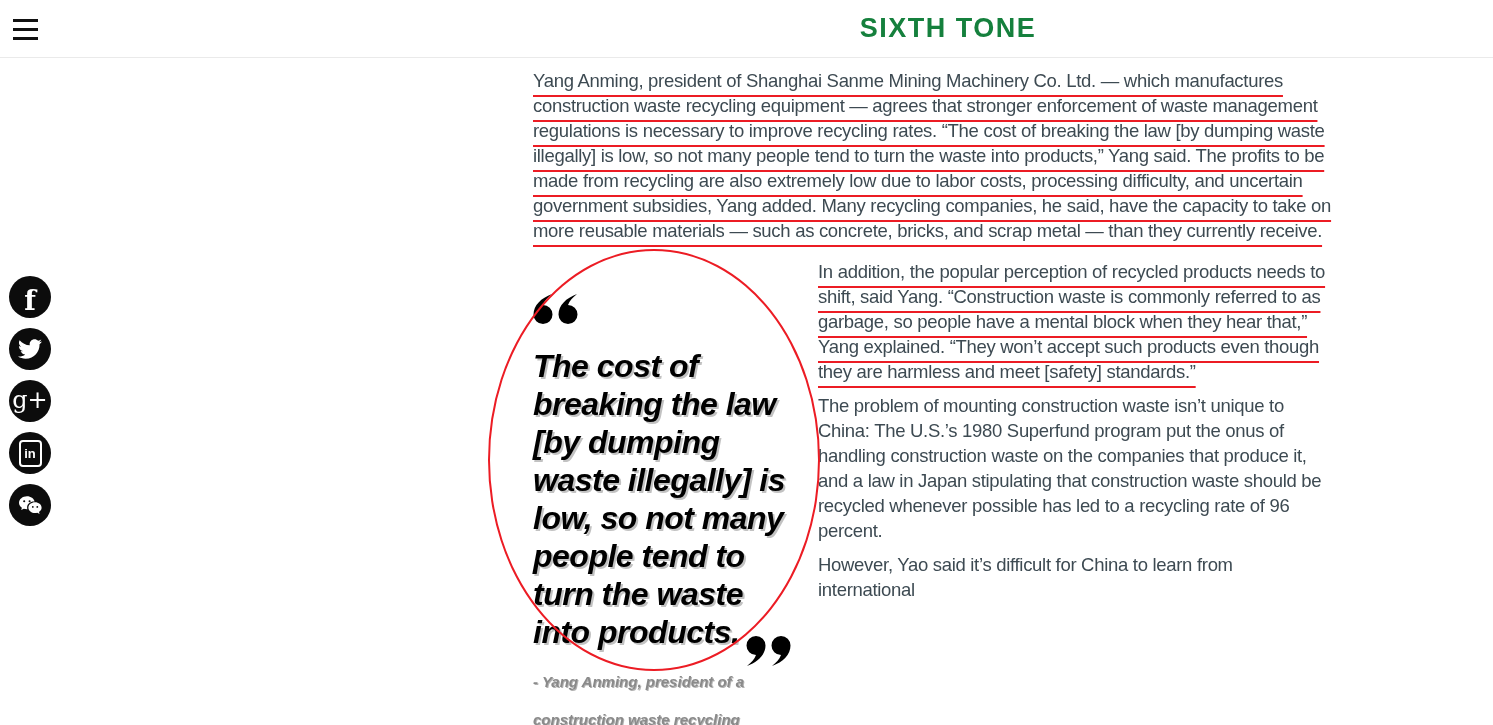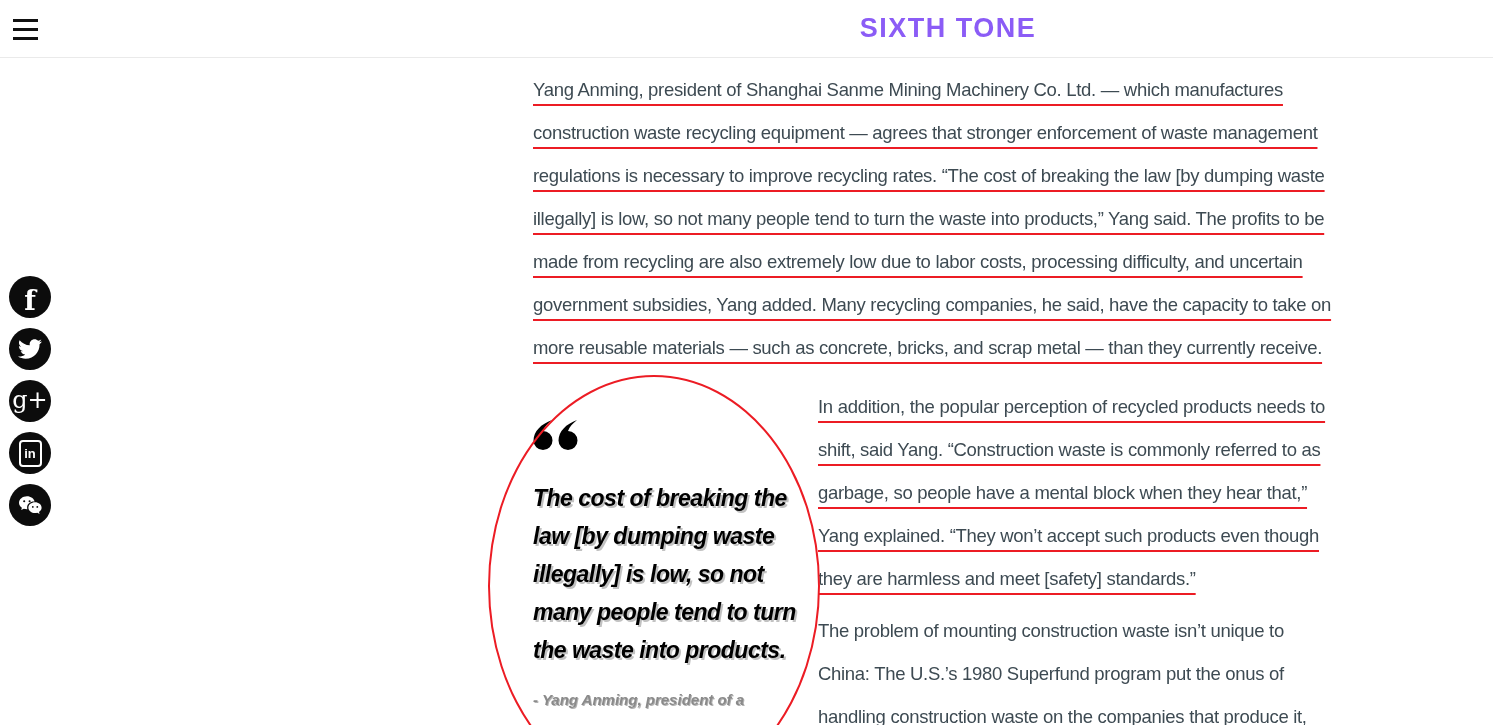--- a/index.html
+++ b/index.html
@@ -17,21 +17,21 @@
     border-bottom:1px solid #eaeaea;
   }
   .hamburger {
     position:absolute; left:13px; top:19px; width:25px; height:21px;
     cursor:pointer; display:flex; flex-direction:column; justify-content:space-between;
   }
   .hamburger span { display:block; height:3px; background:#111; }
   .logo {
     position:absolute; left:533px; width:830px; top:13px;
     text-align:center; font-size:27px; font-weight:bold;
-    letter-spacing:1.5px; color:#8b5cf6; white-space:nowrap; cursor:pointer;
+    letter-spacing:1.5px; color:#15803d; white-space:nowrap; cursor:pointer;
   }
 
   
   .social {
     position:absolute; left:9px; top:276px;
     display:flex; flex-direction:column; gap:10px;
   }
   .sicon {
     width:42px; height:42px; border-radius:50%; background:#0c0c0c;
     color:#fff; display:flex; align-items:center; justify-content:center;
@@ -44,41 +44,41 @@
     display:flex; align-items:center; justify-content:center;
     font-size:13px; font-weight:bold; letter-spacing:0;
   }
   .sicon svg { display:block; }
 
   
   .article {
     position:relative; margin-left:533px; width:830px; padding-top:10px;
   }
   .body-text {
-    font-size:18.5px; line-height:43px; letter-spacing:-0.3px;
+    font-size:18.5px; line-height:25px; letter-spacing:-0.3px;
     color:#3d4a52; margin:0;
   }
   .redline {
     text-decoration:underline;
     text-decoration-color:#ec1c24;
     text-decoration-thickness:2px;
     text-underline-offset:8px;
   }
 
   .two-col { display:flex; position:relative; margin-top:10px; }
   .quote-col {
     width:285px; padding:40px 15px 0 0; position:relative; flex:none;
   }
   .text-col { width:515px; flex:none; padding-top:6px; }
   .text-col p { margin:0 0 9px 0; }
 
   .quote-mark-open { margin-left:-3px; height:44px; }
   .pull-quote-text {
-    margin-top:16px;
-    font-size:23px; line-height:38px; font-weight:bold; font-style:italic;
+    margin-top:10px;
+    font-size:32px; line-height:38px; font-weight:bold; font-style:italic;
     color:#000; letter-spacing:-0.5px;
     text-shadow:2px 2px 0 rgba(120,120,120,0.45);
   }
   .pull-quote-attr {
     margin-top:12px;
     font-size:15px; line-height:38px; font-weight:bold; font-style:italic;
     color:#8a8a8a; letter-spacing:0;
     text-shadow:1px 1px 0 rgba(0,0,0,0.3);
   }
   .quote-mark-close {

